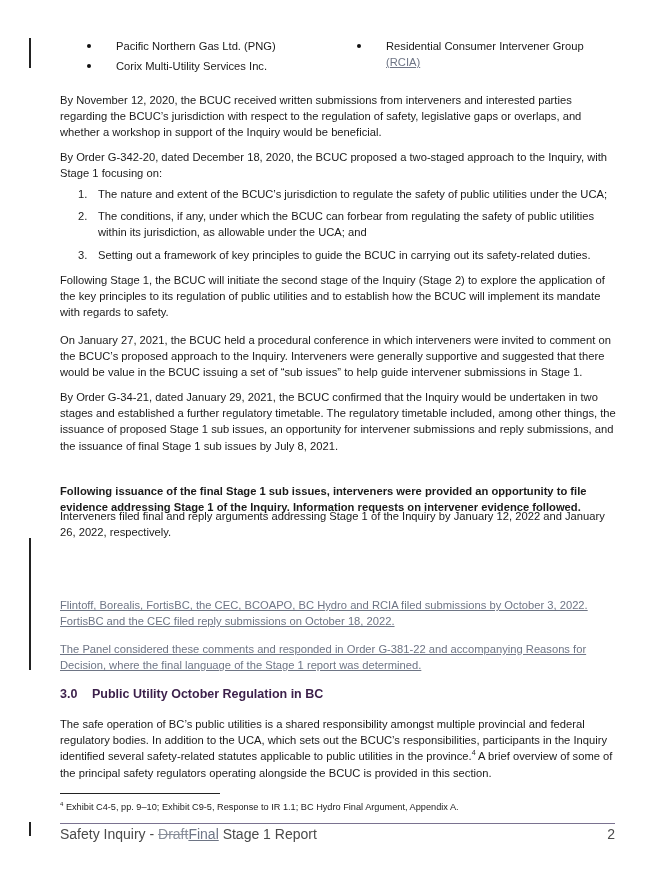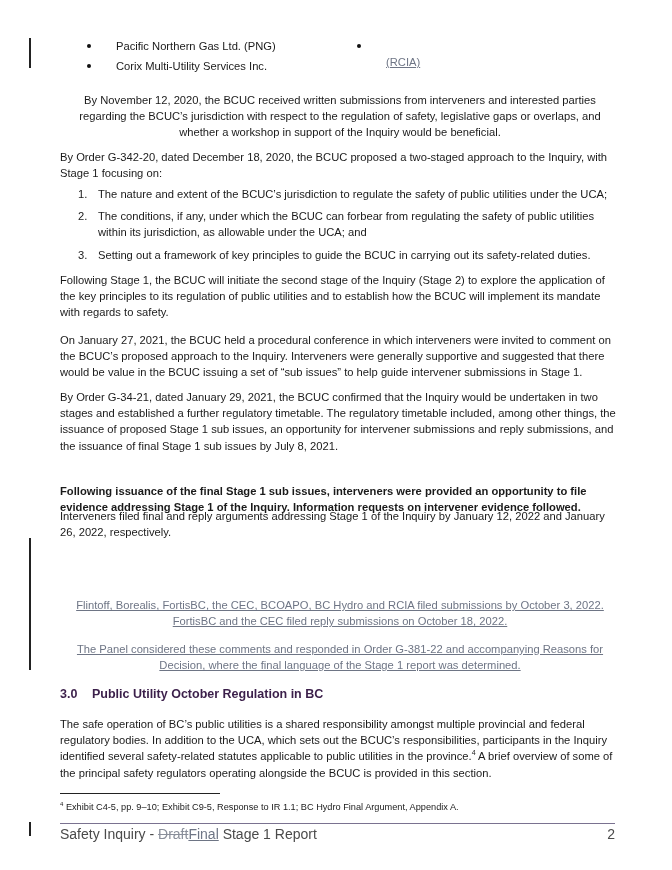--- a/index.html
+++ b/index.html
@@ -50,21 +50,20 @@
       top: 6px;
       width: 4px;
       height: 4px;
       border-radius: 50%;
       background: #111;
     }
     .tracked {
       color: #6e7585;
       text-decoration: underline;
       text-decoration-color: #6e7585;
-      text-align: center;
     }
     .para {
       position: absolute;
       left: 60px;
       width: 560px;
       margin: 0;
     }
     .numlist {
       position: absolute;
       left: 78px;
@@ -161,27 +160,27 @@
         <span>Pacific Northern Gas Ltd. (PNG)</span>
       </div>
       <div class="bullet-item">
         <span class="bullet-dot"></span>
         <span>Corix Multi-Utility Services Inc.</span>
       </div>
     </div>
     <div class="bullet-col" style="left:296px;">
       <div class="bullet-item" style="height:auto;">
         <span class="bullet-dot"></span>
-        <br>
+        <span>Residential Consumer Intervener Group</span><br>
         <span class="tracked">(RCIA)</span>
       </div>
     </div>
   </div>
 
-  <p class="para" style="top:92px;text-align:center;">By November 12, 2020, the BCUC received written submissions from interveners and interested parties regarding the BCUC’s jurisdiction with respect to the regulation of safety, legislative gaps or overlaps, and whether a workshop in support of the Inquiry would be beneficial.</p>
+  <p class="para" style="top:92px;">By November 12, 2020, the BCUC received written submissions from interveners and interested parties regarding the BCUC’s jurisdiction with respect to the regulation of safety, legislative gaps or overlaps, and whether a workshop in support of the Inquiry would be beneficial.</p>
   <p class="para" style="top:149px;">By Order G-342-20, dated December 18, 2020, the BCUC proposed a two-staged approach to the Inquiry, with Stage 1 focusing on:</p>
 
   <div class="numlist" style="top:186px;">
     <div class="num-item" style="margin-bottom:6px;">
       <span class="num-marker">1.</span>
       <span>The nature and extent of the BCUC’s jurisdiction to regulate the safety of public utilities under the UCA;</span>
     </div>
     <div class="num-item" style="margin-bottom:6px;">
       <span class="num-marker">2.</span>
       <span>The conditions, if any, under which the BCUC can forbear from regulating the safety of public utilities within its jurisdiction, as allowable under the UCA; and</span>

